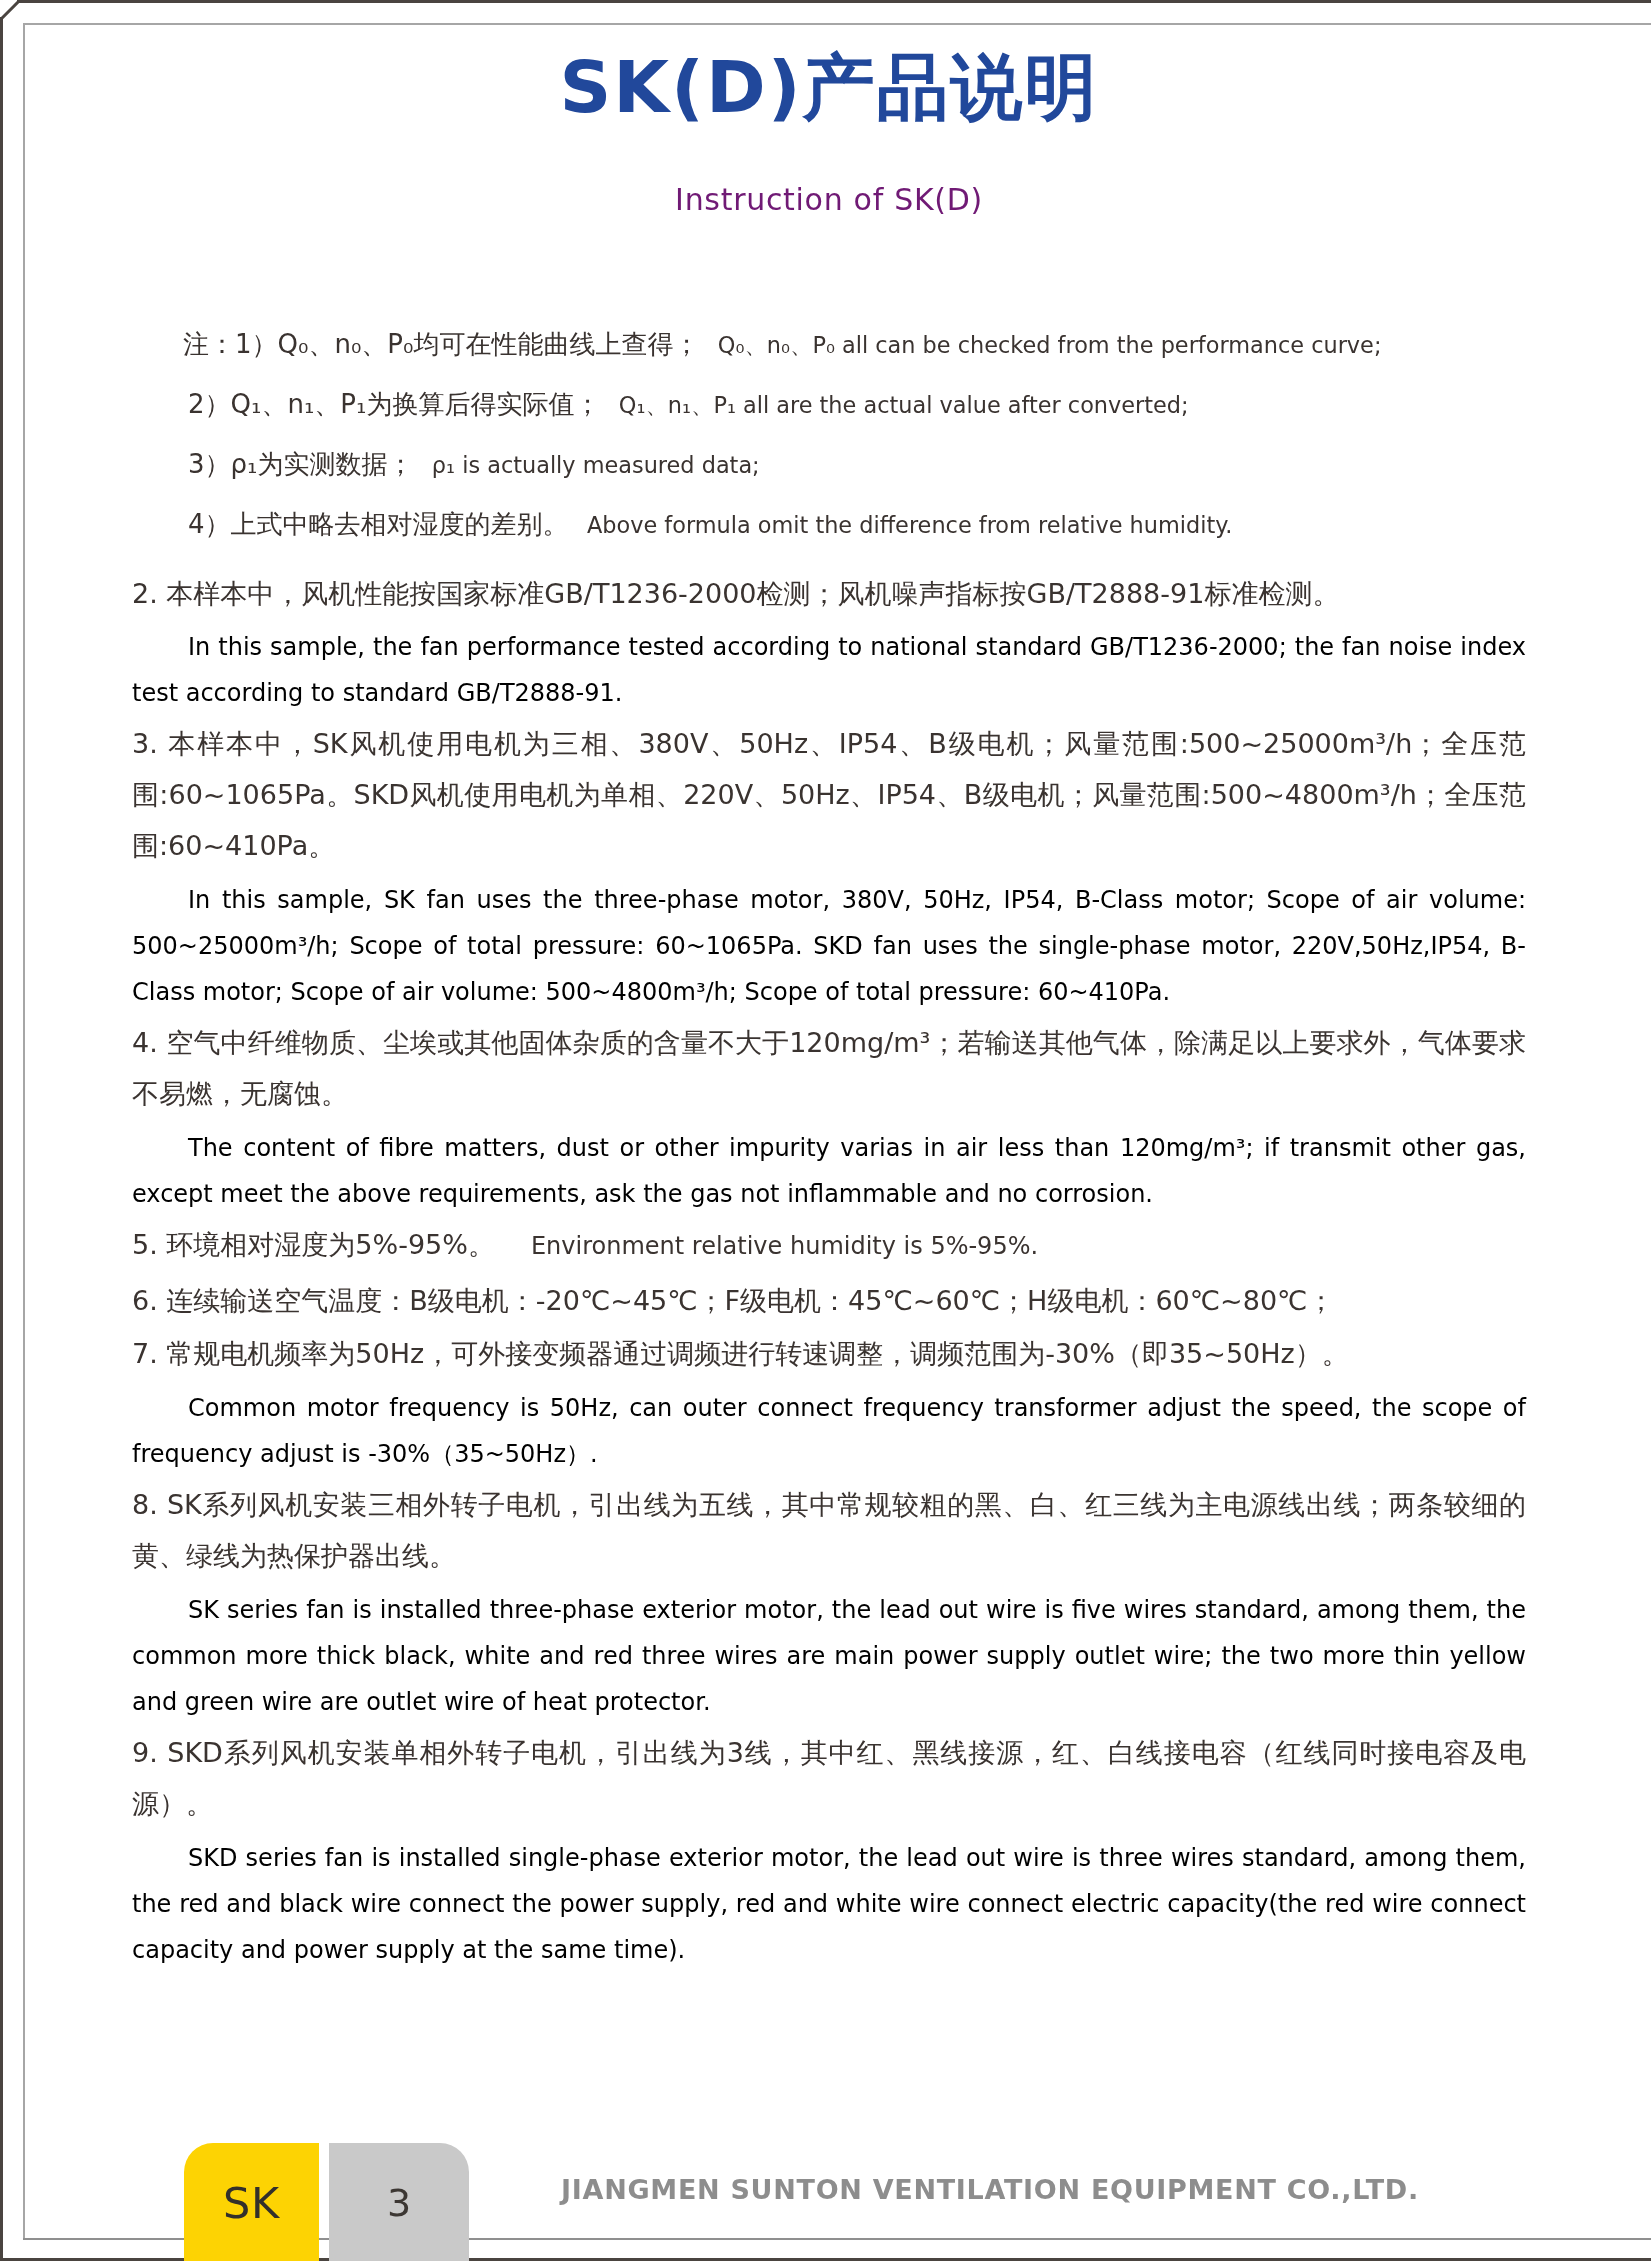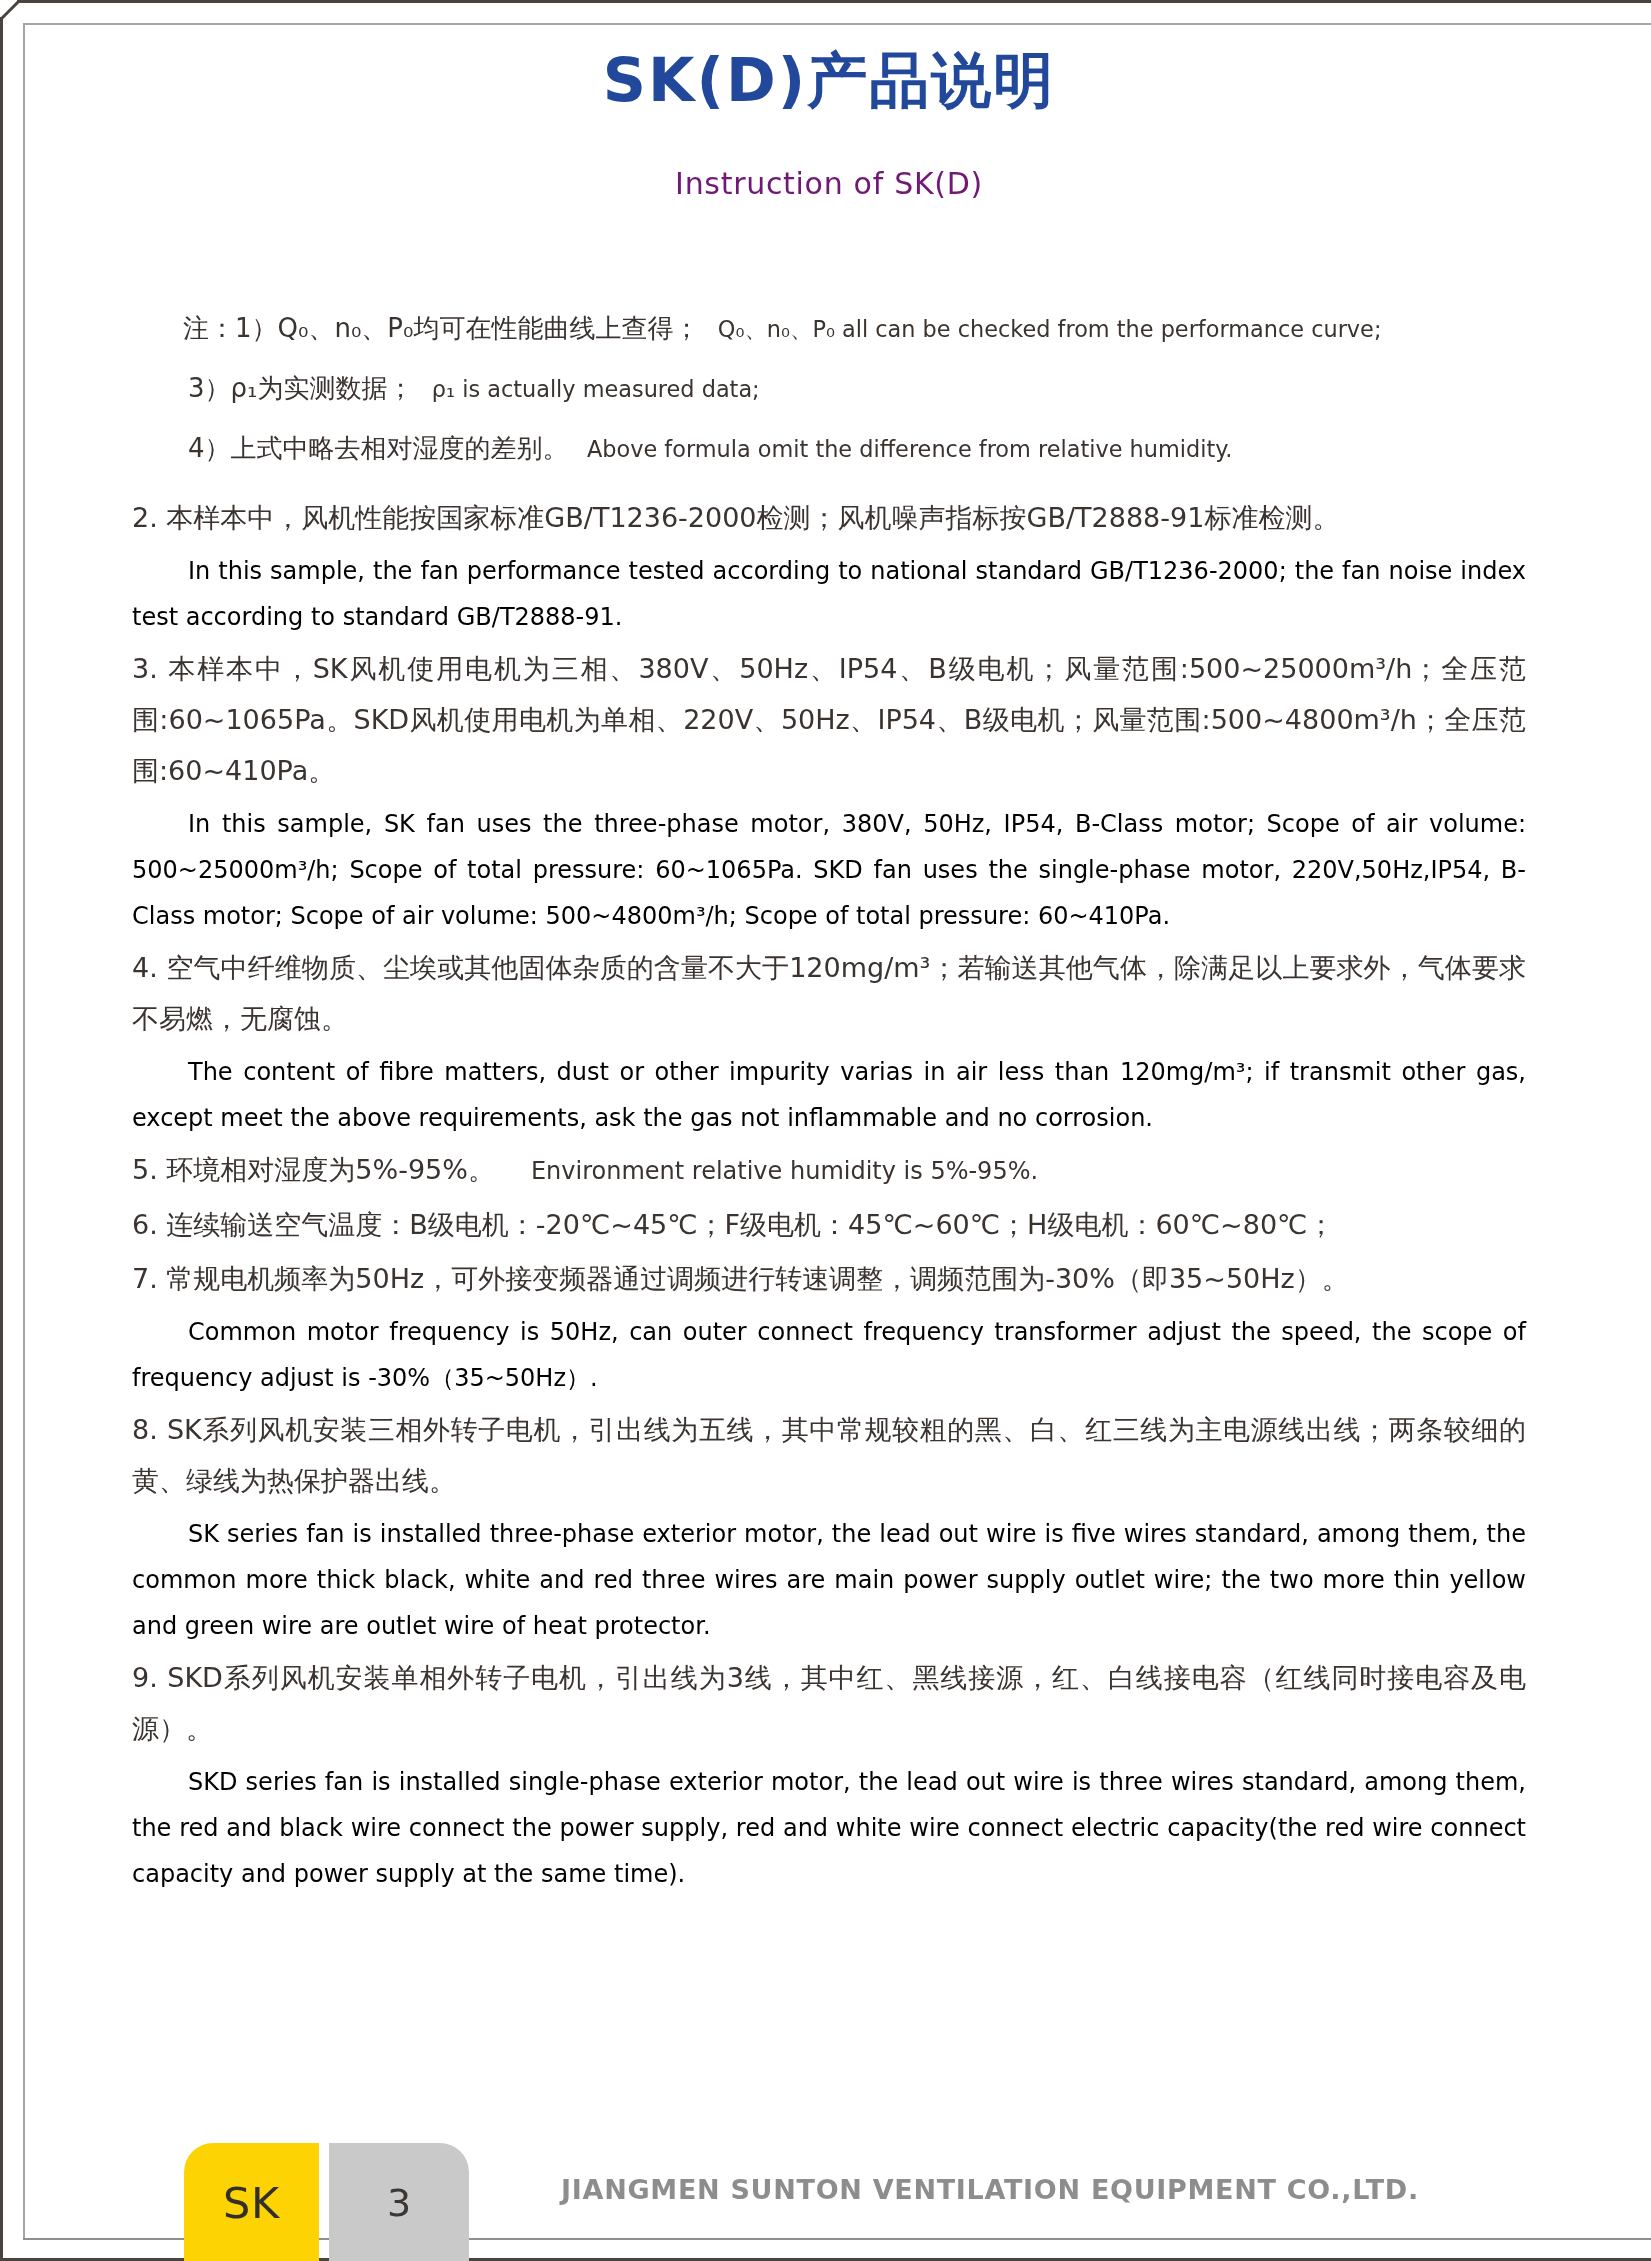--- a/index.html
+++ b/index.html
@@ -19,21 +19,21 @@
   
   .f-top{position:absolute;left:23px;right:0;top:23px;height:2px;background:#a6a6a6;}
   .f-left{position:absolute;left:23px;top:23px;width:2px;height:2217px;background:#a6a6a6;}
   .f-bottom{position:absolute;left:23px;right:0;top:2238px;height:2px;background:#8f8f8f;}
 
   .content{position:absolute;left:132px;right:125px;top:0;}
 
   .title{
     margin-top:41px;
     text-align:center;
-    font-size:60px;line-height:1.3;
+    font-size:72px;line-height:1.3;
     font-weight:900;
     letter-spacing:2px;
     color:#21489b;
   }
   .subtitle{
     margin-top:47px;
     text-align:center;
     font-size:30px;line-height:1.2;
     color:#701a75;
     letter-spacing:0.7px;
@@ -104,20 +104,23 @@
   <div class="content">
 
     <div class="title">SK(D)产品说明</div>
     <div class="subtitle">Instruction of SK(D)</div>
 
     <div class="notes">
       <div class="note-line first">
         <span>注：</span><span>1）Q₀、n₀、P₀均可在性能曲线上查得；</span><span class="note-en">Q₀、n₀、P₀ all can be checked from the performance curve;</span>
       </div>
       <div class="note-line">
+        <span>2）Q₁、n₁、P₁为换算后得实际值；</span><span class="note-en">Q₁、n₁、P₁ all are the actual value after converted;</span>
+      </div>
+      <div class="note-line">
         <span>3）ρ₁为实测数据；</span><span class="note-en">ρ₁ is actually measured data;</span>
       </div>
       <div class="note-line">
         <span>4）上式中略去相对湿度的差别。</span><span class="note-en">Above formula omit the difference from relative humidity.</span>
       </div>
     </div>
 
     <div class="body-text">
 
       <div class="zh">2. 本样本中，风机性能按国家标准GB/T1236-2000检测；风机噪声指标按GB/T2888-91标准检测。</div>

